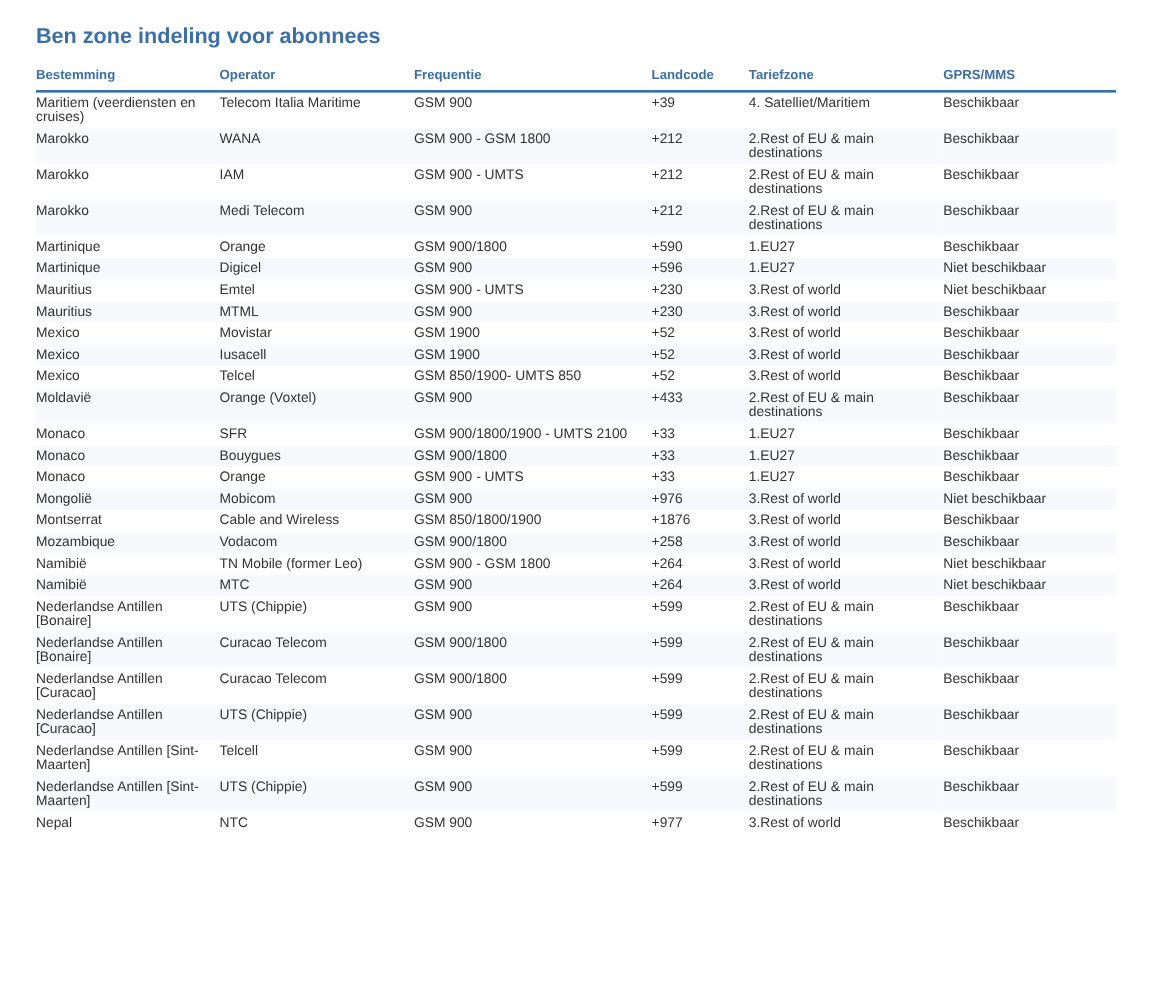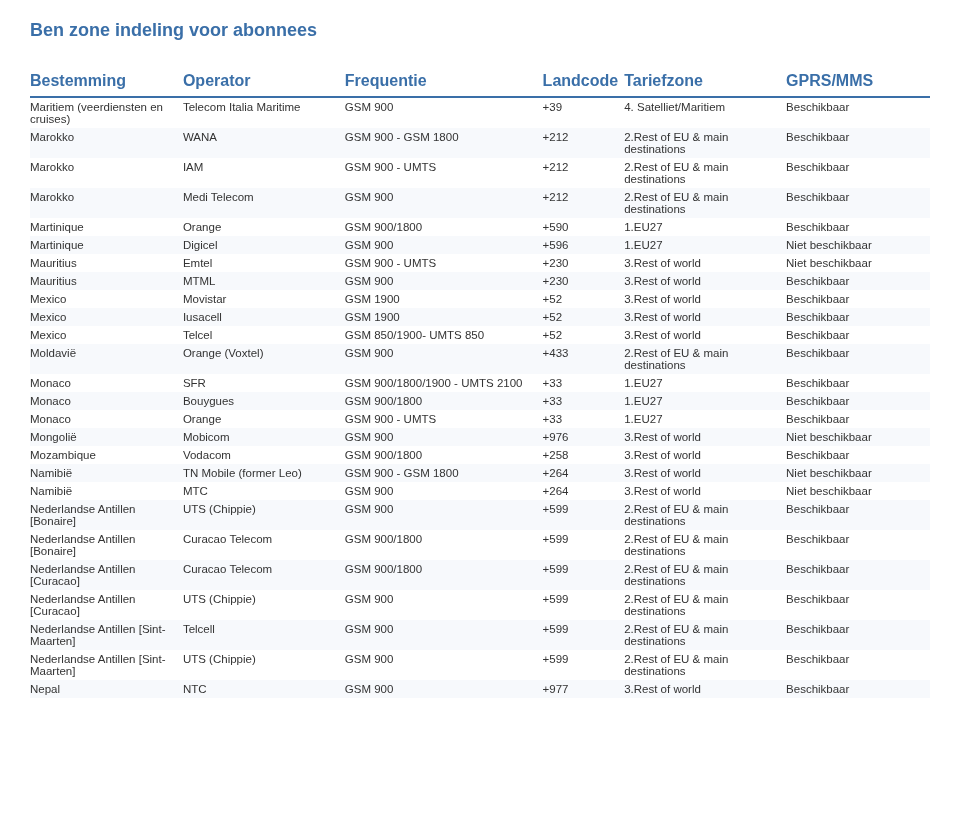--- a/index.html
+++ b/index.html
@@ -7,33 +7,33 @@
       font-family: Arial, sans-serif;
       font-size: 12px;
       color: #333;
       background: #fff;
       padding: 20px 30px;
     }
     h1 {
       font-size: 18px;
       font-weight: bold;
       color: #3a6fa8;
-      margin-bottom: 27px;
+      margin-bottom: 12px;
     }
     table {
       width: 100%;
       border-collapse: collapse;
     }
     thead th {
       text-align: left;
       font-weight: bold;
       color: #3a6fa8;
       border-bottom: 2px solid #3a6fa8;
       padding: 4px 6px 6px 0;
-      font-size: 16px;
+      font-size: 11px;
     }
     tbody tr td {
       padding: 3px 6px 3px 0;
       vertical-align: top;
       font-size: 11.5px;
       border-bottom: none;
     }
     tbody tr:nth-child(even) {
       background: #f7f9fc;
     }
@@ -183,20 +183,28 @@
       </tr>
       <tr>
         <td>Mongolië</td>
         <td>Mobicom</td>
         <td>GSM 900</td>
         <td>+976</td>
         <td>3.Rest of world</td>
         <td>Niet beschikbaar</td>
       </tr>
       <tr>
+        <td>Montserrat</td>
+        <td>Cable and Wireless</td>
+        <td>GSM 850/1800/1900</td>
+        <td>+1876</td>
+        <td>3.Rest of world</td>
+        <td>Beschikbaar</td>
+      </tr>
+      <tr>
         <td>Mozambique</td>
         <td>Vodacom</td>
         <td>GSM 900/1800</td>
         <td>+258</td>
         <td>3.Rest of world</td>
         <td>Beschikbaar</td>
       </tr>
       <tr>
         <td>Namibië</td>
         <td>TN Mobile (former Leo)</td>

